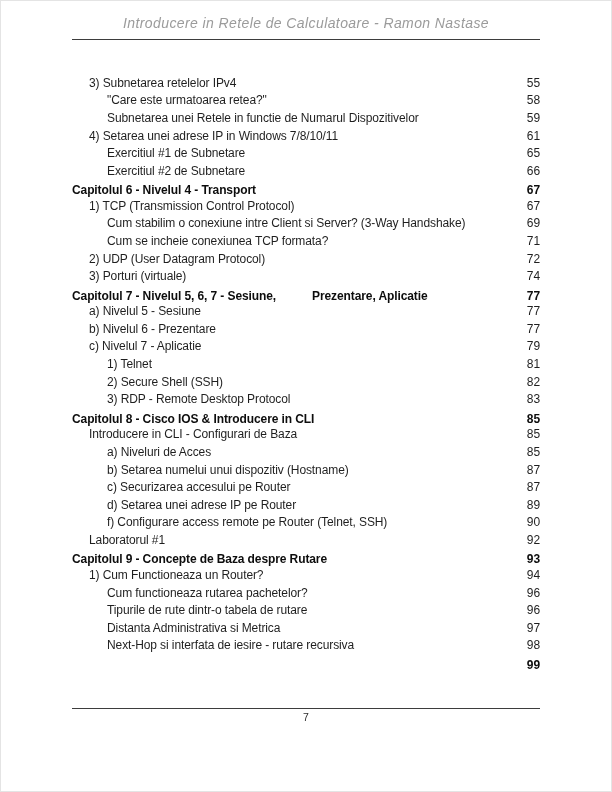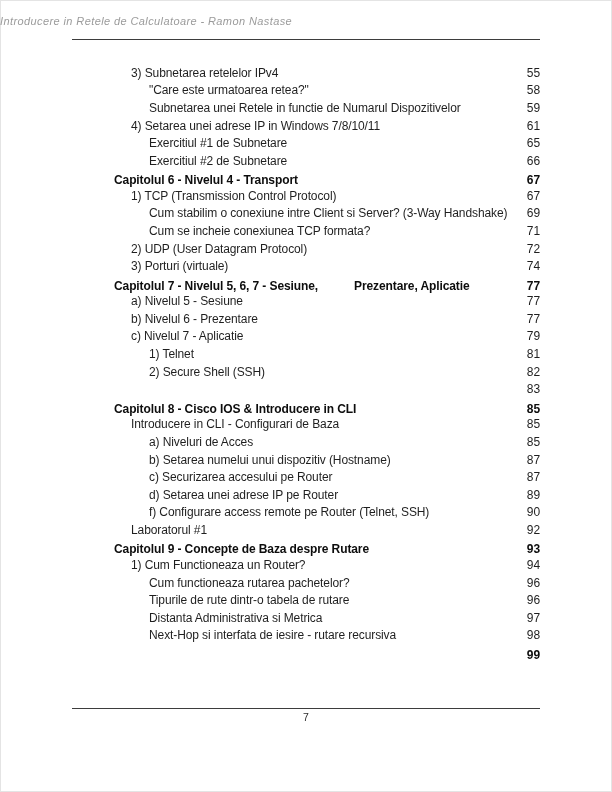--- a/index.html
+++ b/index.html
@@ -9,37 +9,37 @@
     height: 792px;
     background: #ffffff;
     box-shadow: inset 0 0 0 1px #e4e4e4;
     font-family: "Liberation Sans", sans-serif;
     color: #1f1f1f;
     overflow: hidden;
   }
   .running-header {
     position: absolute;
     top: 15px; left: 0; right: 0;
-    text-align: left;
-    font-size: 11px;
+    text-align: center;
+    font-size: 14px;
     font-style: italic;
     letter-spacing: 0.4px;
     color: #9b9b9b;
   }
   .rule {
     position: absolute;
     left: 72px; right: 72px;
     height: 0;
     border-top: 1px solid #3d3d3d;
   }
   .header-rule { top: 39px; }
   .footer-rule { top: 708px; }
   .toc {
     position: absolute;
-    top: 64px; left: 72px; right: 72px; margin-left: 42px;
+    top: 74px; left: 72px; right: 72px;
   }
   .toc-row {
     display: flex;
     align-items: center;
     height: 17.58px;
     font-size: 12px;
     letter-spacing: -0.1px;
     color: #1f1f1f;
   }
   .toc-row.bold { font-weight: 700; color: #0d0d0d; align-items: flex-end; }
@@ -151,20 +151,21 @@
         <span class="label">1) Telnet</span>
         <span class="fill"></span>
         <span class="pagenum">81</span>
       </div>
       <div class="toc-row level-2">
         <span class="label">2) Secure Shell (SSH)</span>
         <span class="fill"></span>
         <span class="pagenum">82</span>
       </div>
       <div class="toc-row level-2">
+        <span class="label">3) RDP - Remote Desktop Protocol</span>
         <span class="fill"></span>
         <span class="pagenum">83</span>
       </div>
       <div class="toc-row level-0 bold">
         <span class="label">Capitolul 8 - Cisco IOS &amp; Introducere in CLI</span>
         <span class="fill"></span>
         <span class="pagenum">85</span>
       </div>
       <div class="toc-row level-1">
         <span class="label">Introducere in CLI - Configurari de Baza</span>

